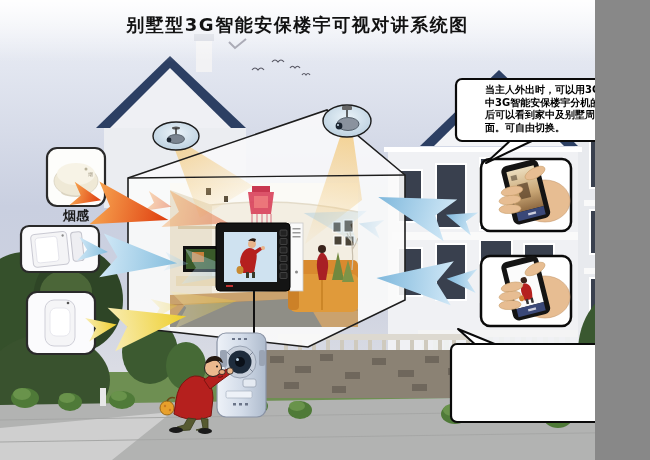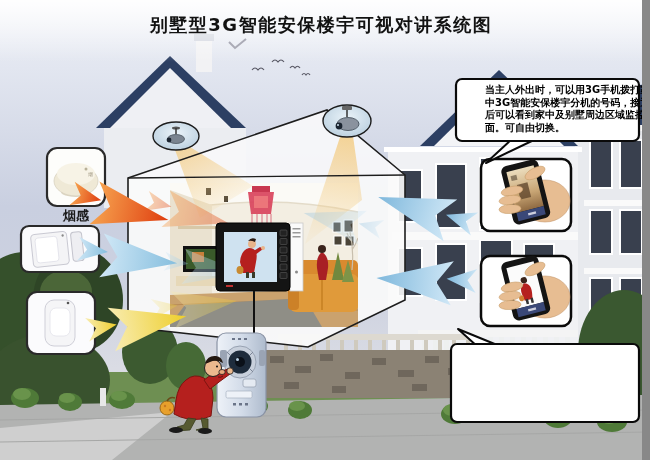--- a/index.html
+++ b/index.html
@@ -1,17 +1,17 @@
 <!DOCTYPE html>
 <html><head>
 <meta charset="utf-8">
 <style>
   html,body{margin:0;padding:0;background:#888;}
   .stage{
-    position:relative;width:642px;height:460px;overflow:hidden;
+    position:relative;width:595px;height:460px;overflow:hidden;
     font-family:"DejaVu Sans","Liberation Sans",sans-serif;
     background:linear-gradient(180deg,#eef0f6 0%,#e2e6f0 15%,#c9cfe0 45%,#ccd1e0 62%,#dadce4 80%,#e2e3e8 100%);
   }
   svg{position:absolute;left:0;top:0;}
   .title{
     position:absolute;left:0;right:0;top:13px;text-align:center;
     font-size:18px;font-weight:bold;color:#121212;letter-spacing:1.5px;
   }
   .callout{
     position:absolute;font-size:10px;font-weight:bold;color:#000;

